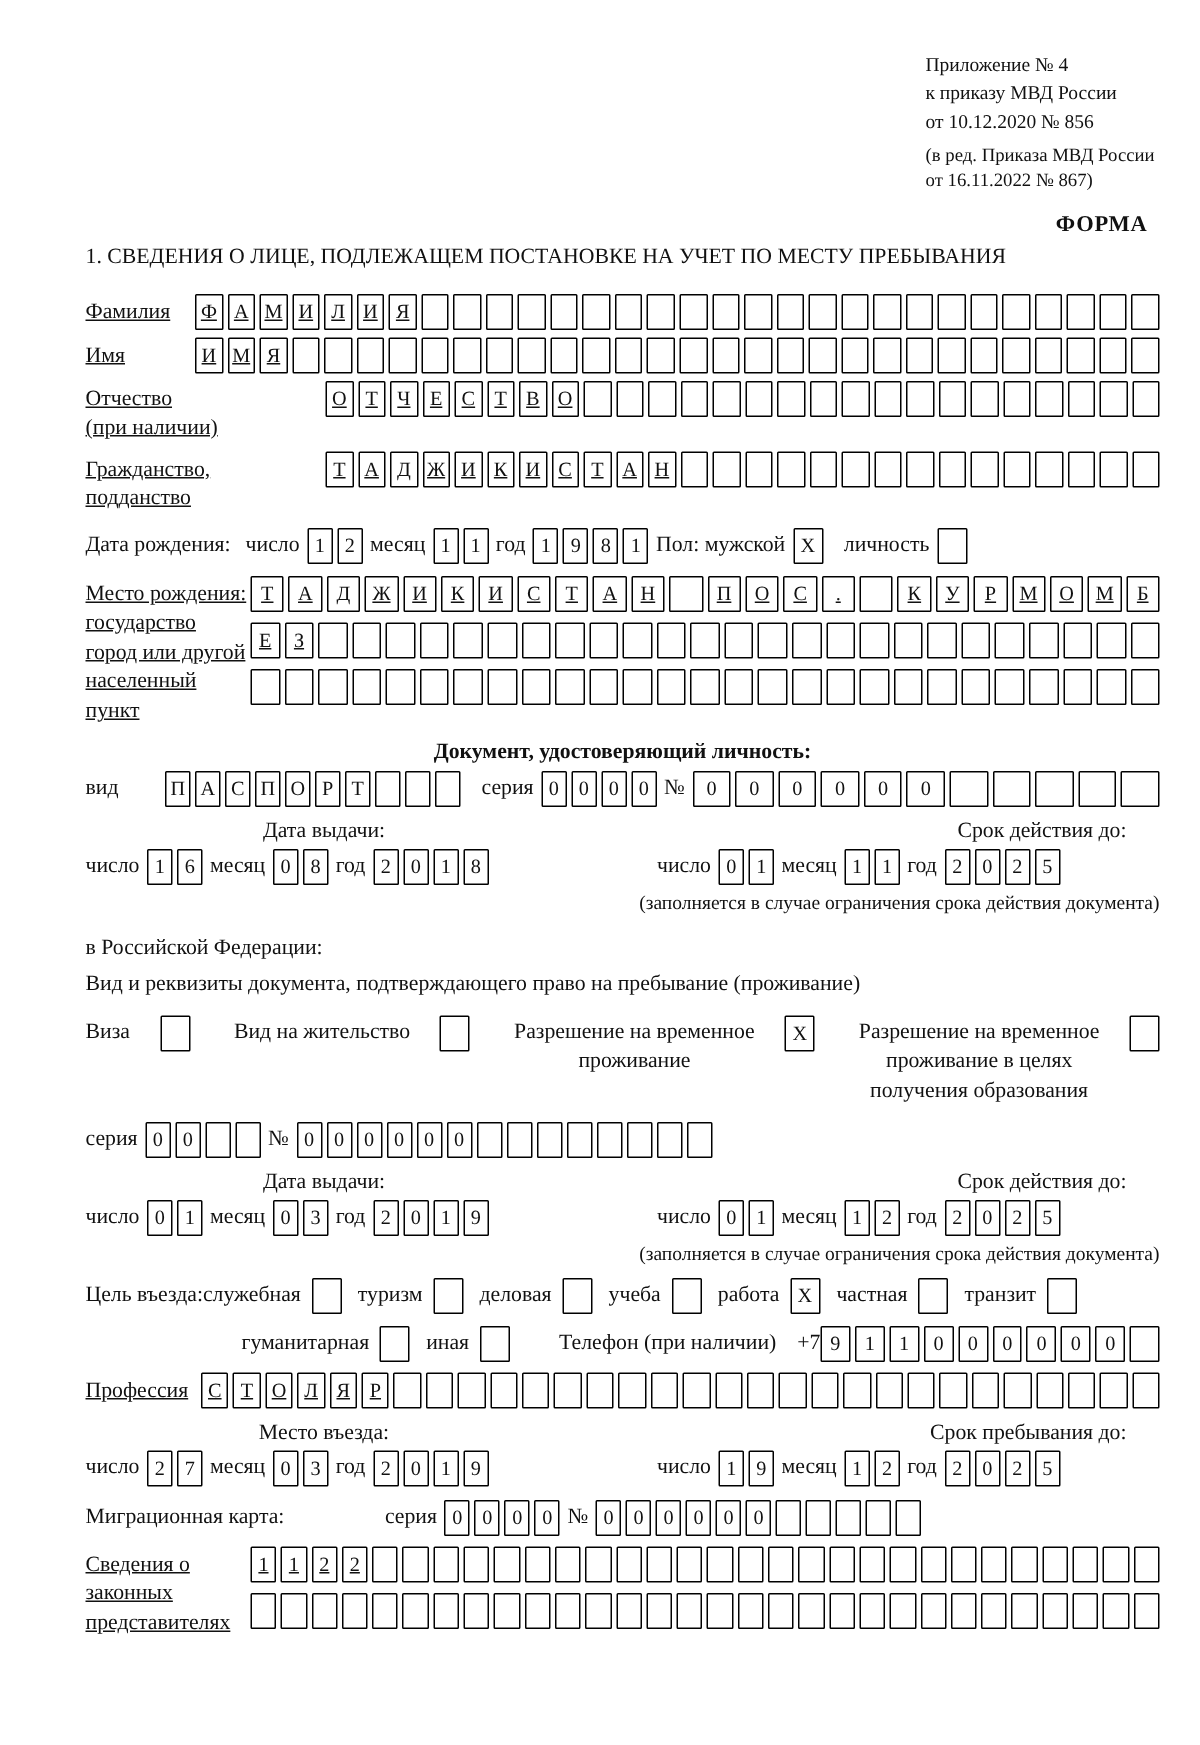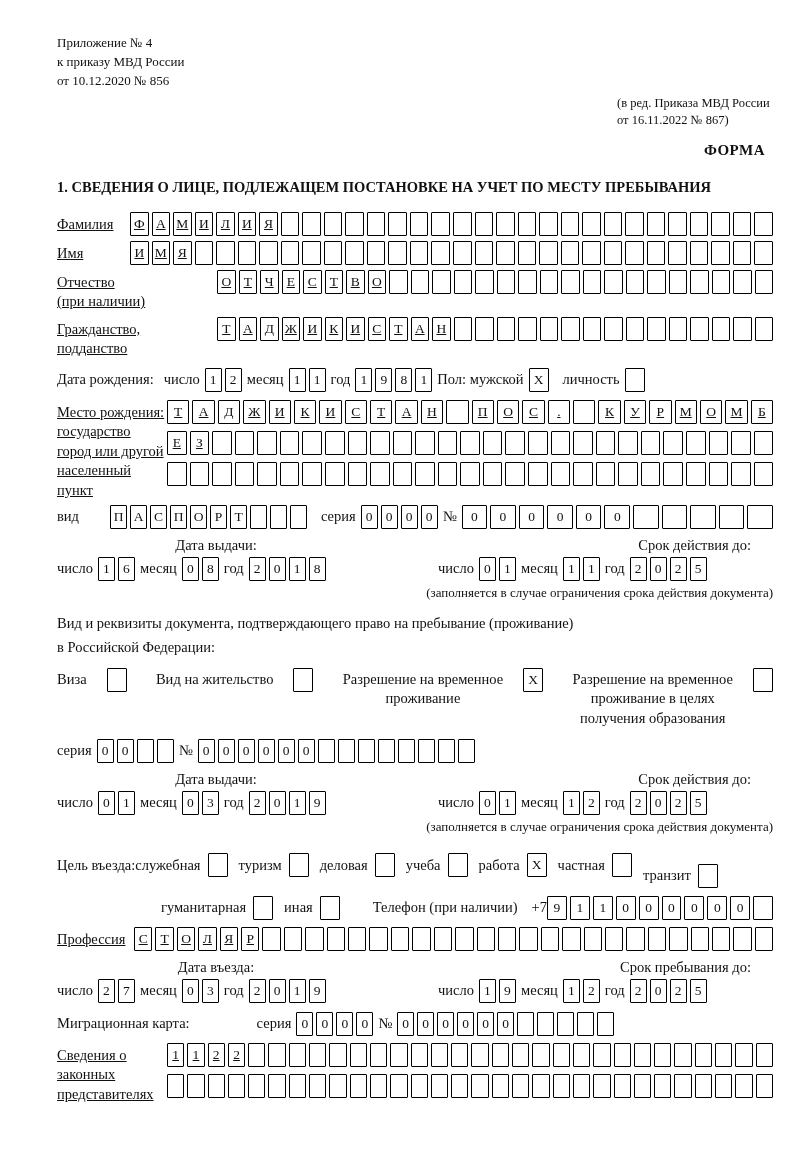--- a/index.html
+++ b/index.html
@@ -9,26 +9,26 @@
     font-family: "Liberation Serif", "DejaVu Serif", serif;
     color: #111;
   }
   .page {
     width: 800px; height: 1163px;
     padding: 34px 27px 10px 57px;
     overflow: hidden;
     font-size: 14.5px;
   }
   
-  .appendix { font-size: 13px; line-height: 1.45; }
+  .appendix { margin-left: 560px; font-size: 13px; line-height: 1.45; }
   .appendix-note { margin-left: 560px; font-size: 12.5px; line-height: 1.4; margin-top: 4px; }
   .forma { text-align: right; font-weight: bold; font-size: 15px; margin-top: 12px; padding-right: 8px; letter-spacing: 0.5px; }
   .title { text-align: center; font-weight: bold; font-size: 15.5px; line-height: 1.55; margin-top: 12px; }
   .blank { display: inline-block; width: 55px; height: 13px; border-bottom: 2px solid #444; margin-left: 10px; }
-  .section { font-weight: bold; font-size: 14.5px; margin-top: 20px; }
+  .section { font-weight: normal; font-size: 14.5px; margin-top: 4px; }
 
   
   .row { display: flex; align-items: flex-start; margin-top: 5px; text-decoration: underline; }
   .lbl { flex: none; line-height: 1.35; padding-top: 3px; }
   .w-sm { width: 73px; }
   .w-lg { width: 160px; }
   .w-md { width: 110px; }
   .w-vid { width: 53px; }
   .w-prof { width: 77px; }
 
@@ -61,21 +61,21 @@
   .note-right { text-align: right; font-size: 13px; margin-top: 4px; }
 
   .para { margin-top: 10px; line-height: 1.7; }
 
   .cbrow { display: flex; justify-content: space-between; align-items: flex-start; margin-top: 8px; }
   .cbitem { display: flex; align-items: flex-start; gap: 20px; }
   .cbitem .cbl { text-align: center; line-height: 1.35; padding-top: 2px; }
 
   .optrow { display: flex; align-items: center; margin-top: 8px; flex-wrap: nowrap; }
   .opt { display: flex; align-items: center; gap: 7px; margin-right: 11px; }
-  .opt:last-child { margin-right: 0; margin-top: 21px; }
+  .opt:last-child { margin-right: 0; }
 
   .indent { padding-left: 104px; }
 </style>
 </head>
 <body>
 
 <div class="page">
 
   <div class="appendix">
     <div>Приложение № 4</div>
@@ -351,20 +351,21 @@
           <span class="cell"></span>
           <span class="cell"></span>
           <span class="cell"></span>
           <span class="cell"></span>
           <span class="cell"></span>
           <span class="cell"></span>
         </div>
     </div>
   </div>
 
+  <div class="center-bold">Документ, удостоверяющий личность:</div>
 
   <div class="inline" style="margin-top:4px">
     <span class="t w-vid" style="padding-left:0">вид</span>
     <div class="cells">
         <span class="cell">П</span>
         <span class="cell">А</span>
         <span class="cell">С</span>
         <span class="cell">П</span>
         <span class="cell">О</span>
         <span class="cell">Р</span>
@@ -436,22 +437,22 @@
           <span class="cell">2</span>
           <span class="cell">0</span>
           <span class="cell">2</span>
           <span class="cell">5</span>
         </div>
     </div>
   </div>
   <div class="note-right">(заполняется в случае ограничения срока действия документа)</div>
 
   <div class="para">
+    <div>в Российской Федерации:</div>
     <div>Вид и реквизиты документа, подтверждающего право на пребывание (проживание)</div>
-    <div>в Российской Федерации:</div>
   </div>
 
   <div class="cbrow">
     <div class="cbitem">
       <div class="cbl">Виза</div>
       <div class="cells cb">
           <span class="cell"></span>
         </div>
     </div>
     <div class="cbitem">
@@ -659,21 +660,21 @@
         <span class="cell"></span>
         <span class="cell"></span>
         <span class="cell"></span>
         <span class="cell"></span>
         <span class="cell"></span>
         <span class="cell"></span>
       </div>
   </div>
 
   <div class="hdr2">
-    <div class="hl">Дата въезда:</div>
+    <div class="hl">Место въезда:</div>
     <div class="hr">Срок пребывания до:</div>
   </div>
   <div class="daterow">
     <div class="dgroup">
       <span class="t" style="padding-left:0">число</span>
       <div class="cells">
           <span class="cell">2</span>
           <span class="cell">7</span>
         </div>
       <span class="t">месяц</span>

